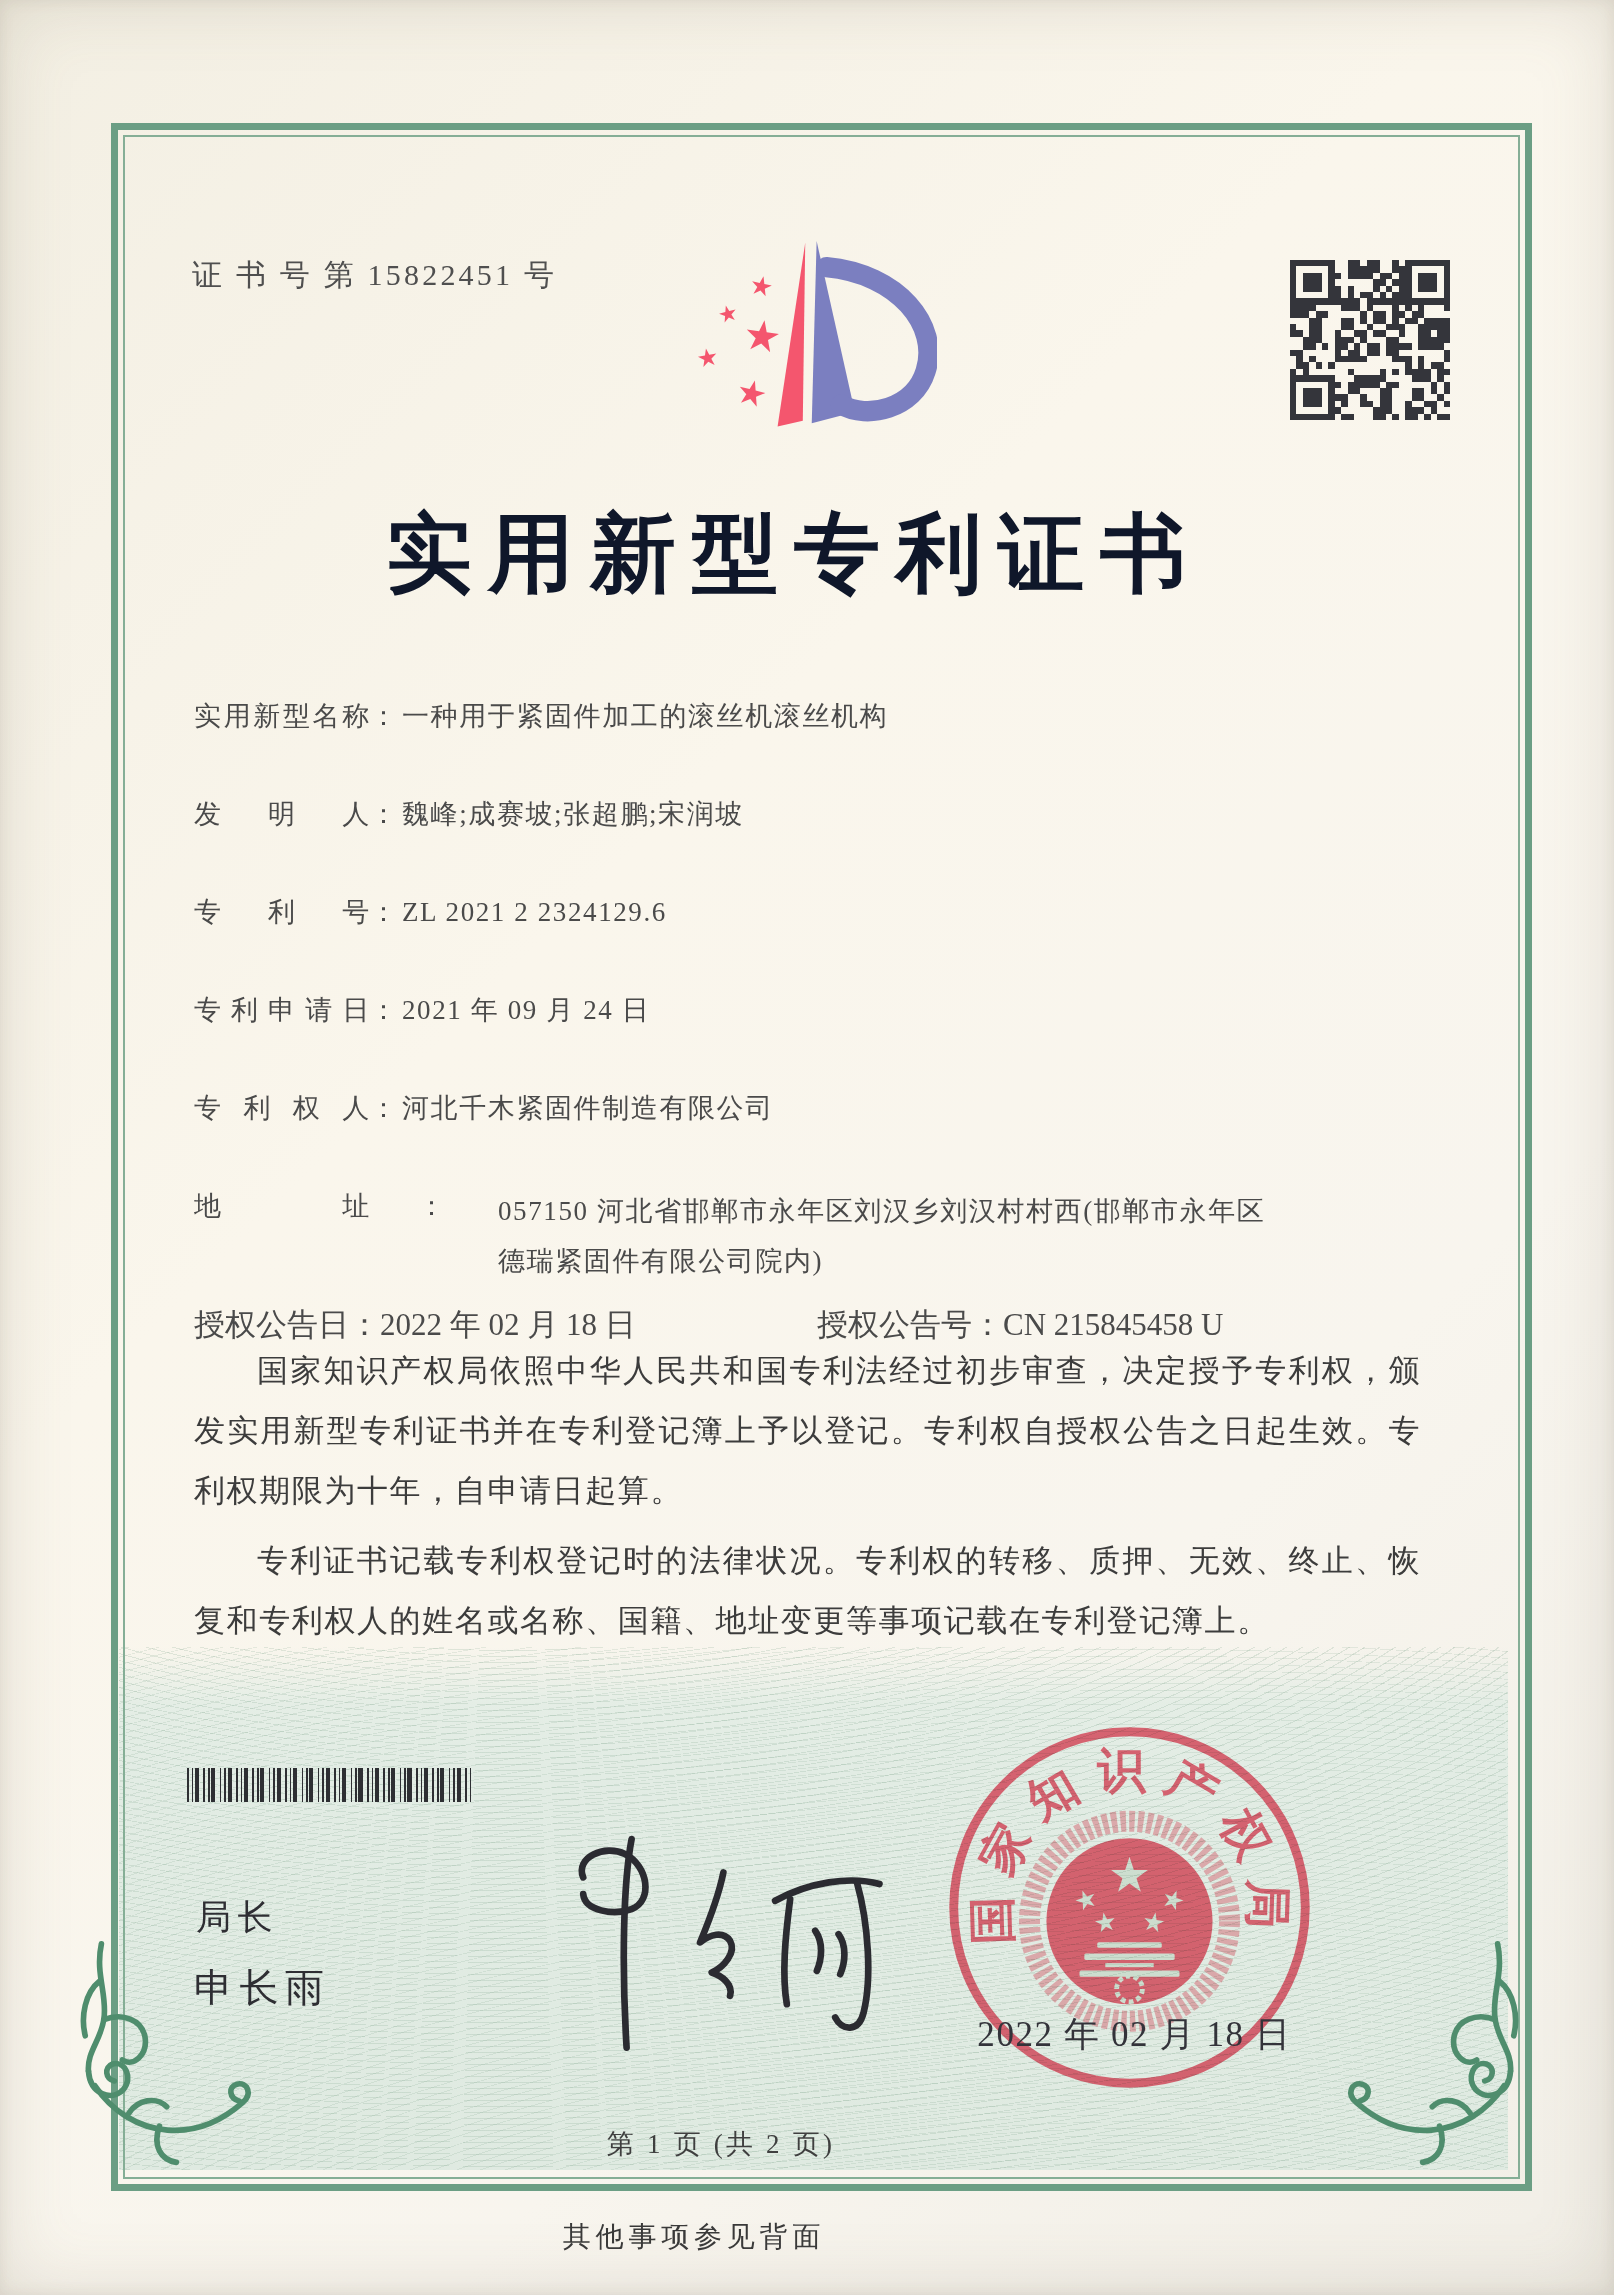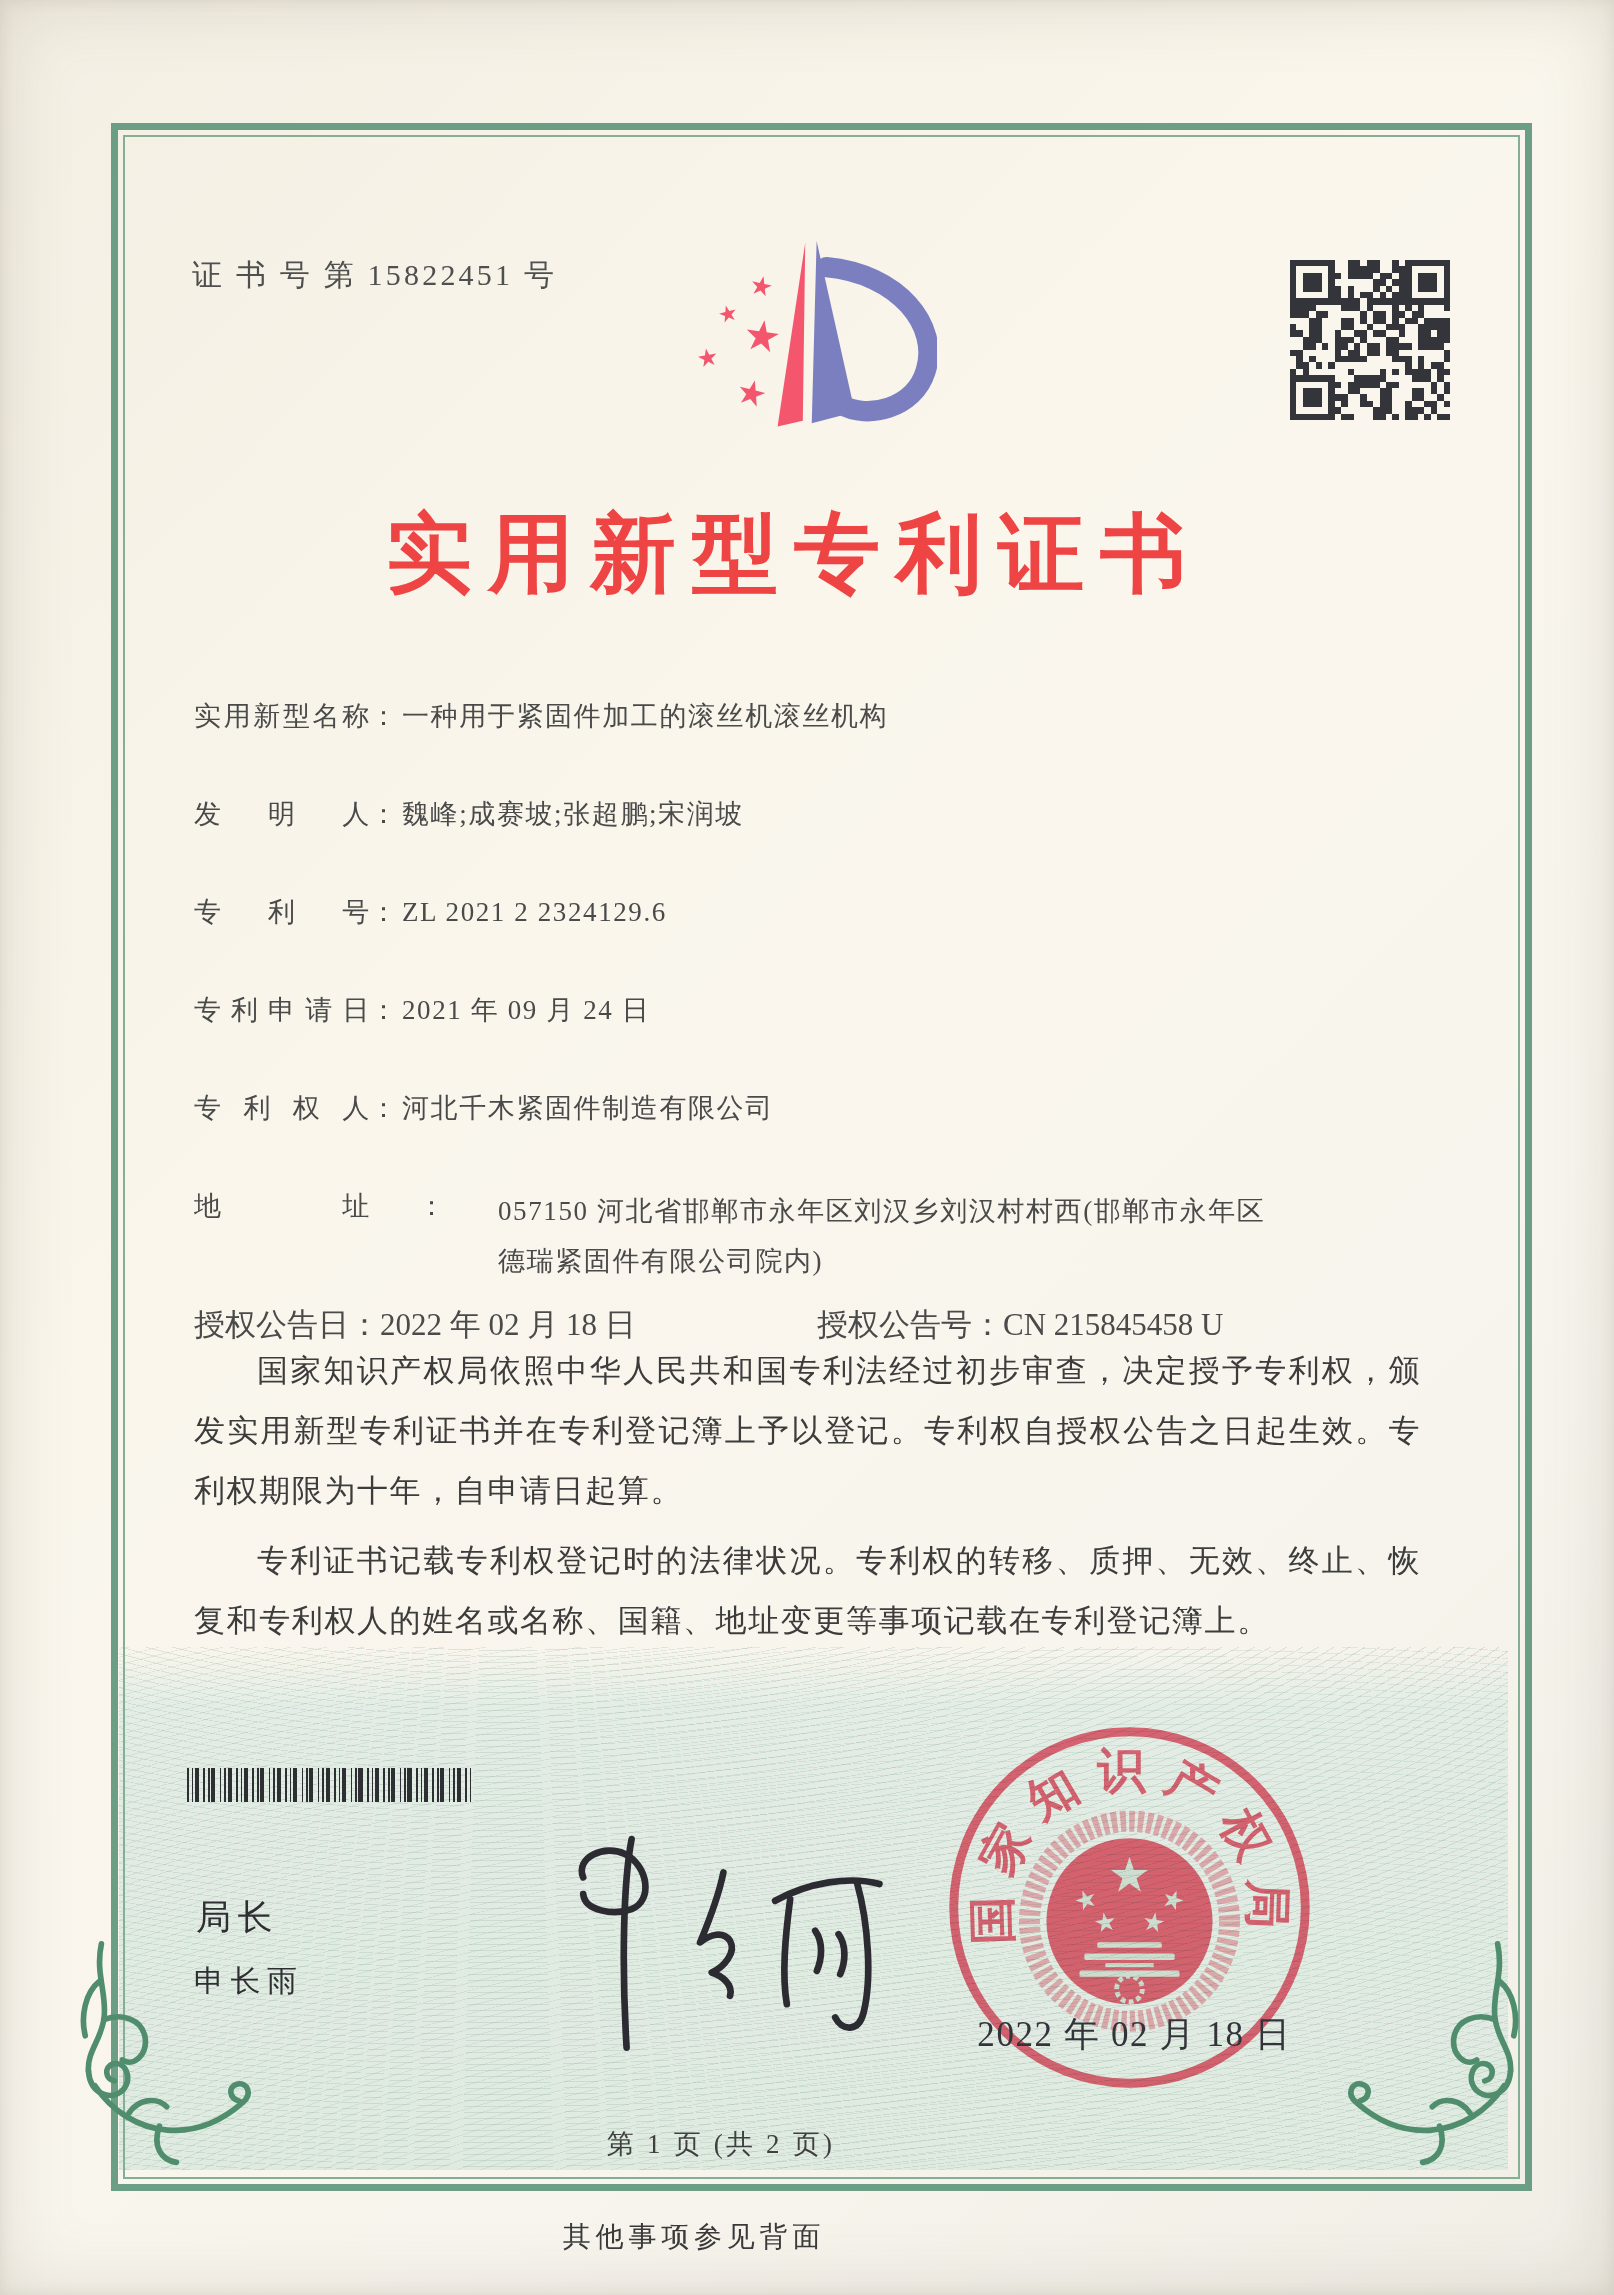--- a/index.html
+++ b/index.html
@@ -29,21 +29,21 @@
   .cert-no{position:absolute;left:192px;top:255px;font-size:30px;letter-spacing:3.2px;
     color:#4f4f4f;z-index:2;}
 
   .logo{position:absolute;left:693px;top:236px;width:244px;height:220px;z-index:2;}
   .qr{position:absolute;left:1290px;top:260px;width:160px;height:160px;z-index:2;
     display:grid;grid-template-columns:repeat(25,1fr);grid-template-rows:repeat(25,1fr);}
   .qr div{width:100%;height:100%;}
   .qr .qd{background:#34353b;}
 
   .title{position:absolute;left:0;top:496px;width:1588px;text-align:center;margin:0;
-    font-size:86px;font-weight:700;letter-spacing:16px;color:#ef4444;z-index:2;
+    font-size:86px;font-weight:700;letter-spacing:16px;color:#0f172a;z-index:2;
     font-family:"Liberation Serif","DejaVu Serif",serif;}
 
   .fields{position:absolute;left:194px;top:696px;width:1073px;z-index:2;color:#4a4a4a;}
   .row{display:flex;line-height:40px;font-size:27px;margin-bottom:58px;}
   .row .lbl{flex:none;width:176px;text-align:justify;text-align-last:justify;letter-spacing:0.8px;}
   .row .colon{flex:none;width:32px;}
   .row .val{flex:1;letter-spacing:1.6px;}
   .row-address{margin-bottom:19.4px;gap:48px;}
   .row-address .val{line-height:50px;}
   .grant{display:flex;font-size:31px;line-height:40px;color:#4a4a4a;}
@@ -55,21 +55,21 @@
   .paras p{margin:0;font-size:31px;line-height:60px;text-indent:63px;letter-spacing:1.6px;
     text-align:justify;}
   .paras p + p{margin-top:9.7px;}
 
   .barcode{position:absolute;left:187px;top:1768px;width:313px;height:34px;z-index:2;
     display:flex;overflow:hidden;}
   .barcode div{background:#2e2f33;flex:none;height:100%;}
 
   .officer-title{position:absolute;left:196px;top:1894px;font-size:35px;letter-spacing:6.5px;
     color:#2e2e33;font-family:"Liberation Sans","DejaVu Sans",sans-serif;font-weight:500;z-index:3;}
-  .officer-name{position:absolute;left:194px;top:1961px;font-size:30px;letter-spacing:6.5px;
+  .officer-name{position:absolute;left:194px;top:1961px;font-size:39px;letter-spacing:6.5px;
     color:#2e2e33;font-family:"Liberation Sans","DejaVu Sans",sans-serif;font-weight:500;z-index:3;text-align:right;}
 
   .sig{position:absolute;left:457px;top:1824px;width:436px;height:242px;z-index:3;}
 
   .seal{position:absolute;left:940px;top:1718px;width:379px;height:379px;z-index:3;
     mix-blend-mode:multiply;opacity:.93;}
   .seal-date{position:absolute;left:973px;top:2011px;width:323px;text-align:center;
     font-size:35px;letter-spacing:1.6px;color:#33333a;z-index:4;}
 
   .pageno{position:absolute;left:0;top:2126px;width:1442px;text-align:center;

